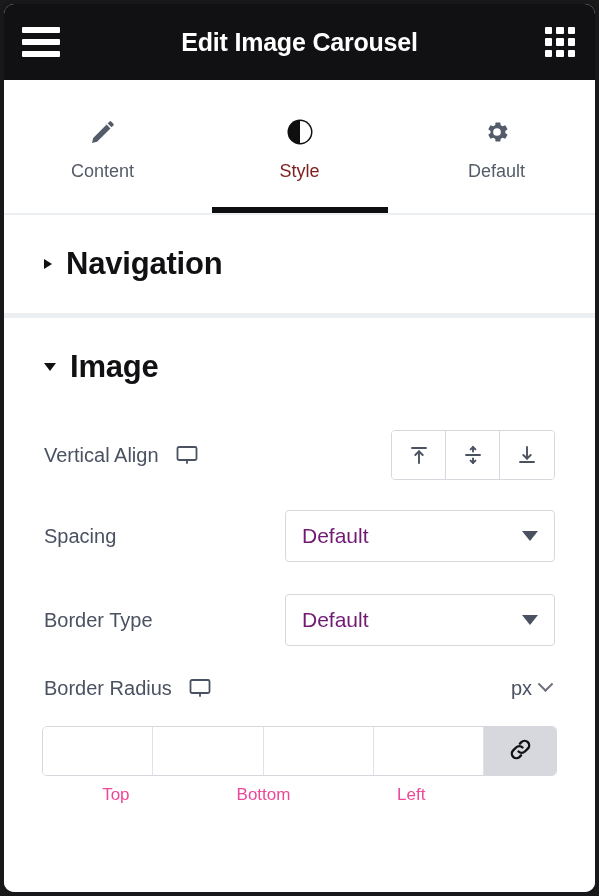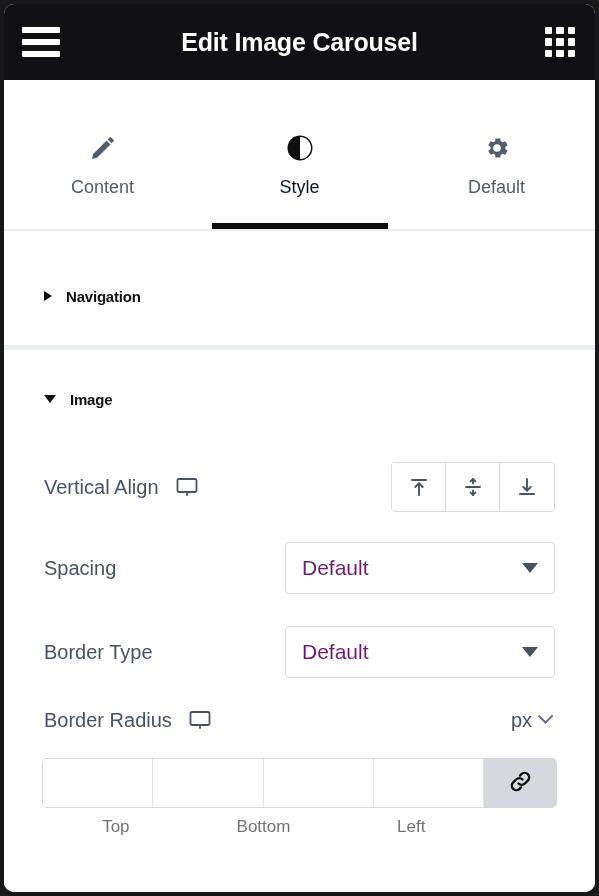--- a/index.html
+++ b/index.html
@@ -14,21 +14,20 @@
   #panel {
     position: relative;
     width: 599px;
     height: 896px;
     background: #ffffff;
     border: 4px solid #18181a;
     border-radius: 14px;
     overflow: hidden;
     display: flex;
     flex-direction: column;
-    gap: 16px;
   }
 
   
   .panel-header {
     height: 76px;
     background: #111113;
     flex: 0 0 auto;
     display: flex;
     align-items: center;
     justify-content: space-between;
@@ -83,21 +82,21 @@
     justify-content: center;
     gap: 14px;
     cursor: pointer;
     position: relative;
     padding-top: 6px;
   }
   .tab .tab-label {
     font-size: 18px;
     color: #555c69;
   }
-  .tab.active .tab-label { color: #0f172a; }
+  .tab.active .tab-label { color: #7f1d1d; }
   .tab.active::after {
     content: "";
     position: absolute;
     bottom: 0; left: 50%;
     transform: translateX(-50%);
     width: 176px; height: 6px;
     background: #0f0f0f;
   }
   .tab-icon { height: 30px; display: flex; align-items: center; justify-content: center; }
   .tab-icon svg { display: block; }
@@ -120,21 +119,21 @@
     border-left: 8px solid #111;
     border-top: 5.5px solid transparent;
     border-bottom: 5.5px solid transparent;
   }
   .caret.down {
     border-top: 8px solid #111;
     border-left: 6.5px solid transparent;
     border-right: 6.5px solid transparent;
   }
   .section-title {
-    font-size: 15px;
+    font-size: 31px;
     font-weight: bold;
     color: #111113;
     letter-spacing: -0.2px;
   }
 
   .section-nav { height: 98px; display: flex; align-items: center; }
   .section-divider { height: 5px; background: #eceff2; }
   .section-image-head { height: 98px; display: flex; align-items: center; }
 
   
@@ -246,21 +245,21 @@
   }
   .dims-labels {
     display: flex;
     margin-top: 9px;
     padding-right: 72px;
   }
   .dims-labels span {
     flex: 1 1 0;
     text-align: center;
     font-size: 17px;
-    color: #737373;
+    color: #ec4899;
   }
 </style>
 </head>
 <body>
 
 <div id="panel">
 
   <div class="panel-header">
     <div class="hamburger-icon">
       <span></span>

